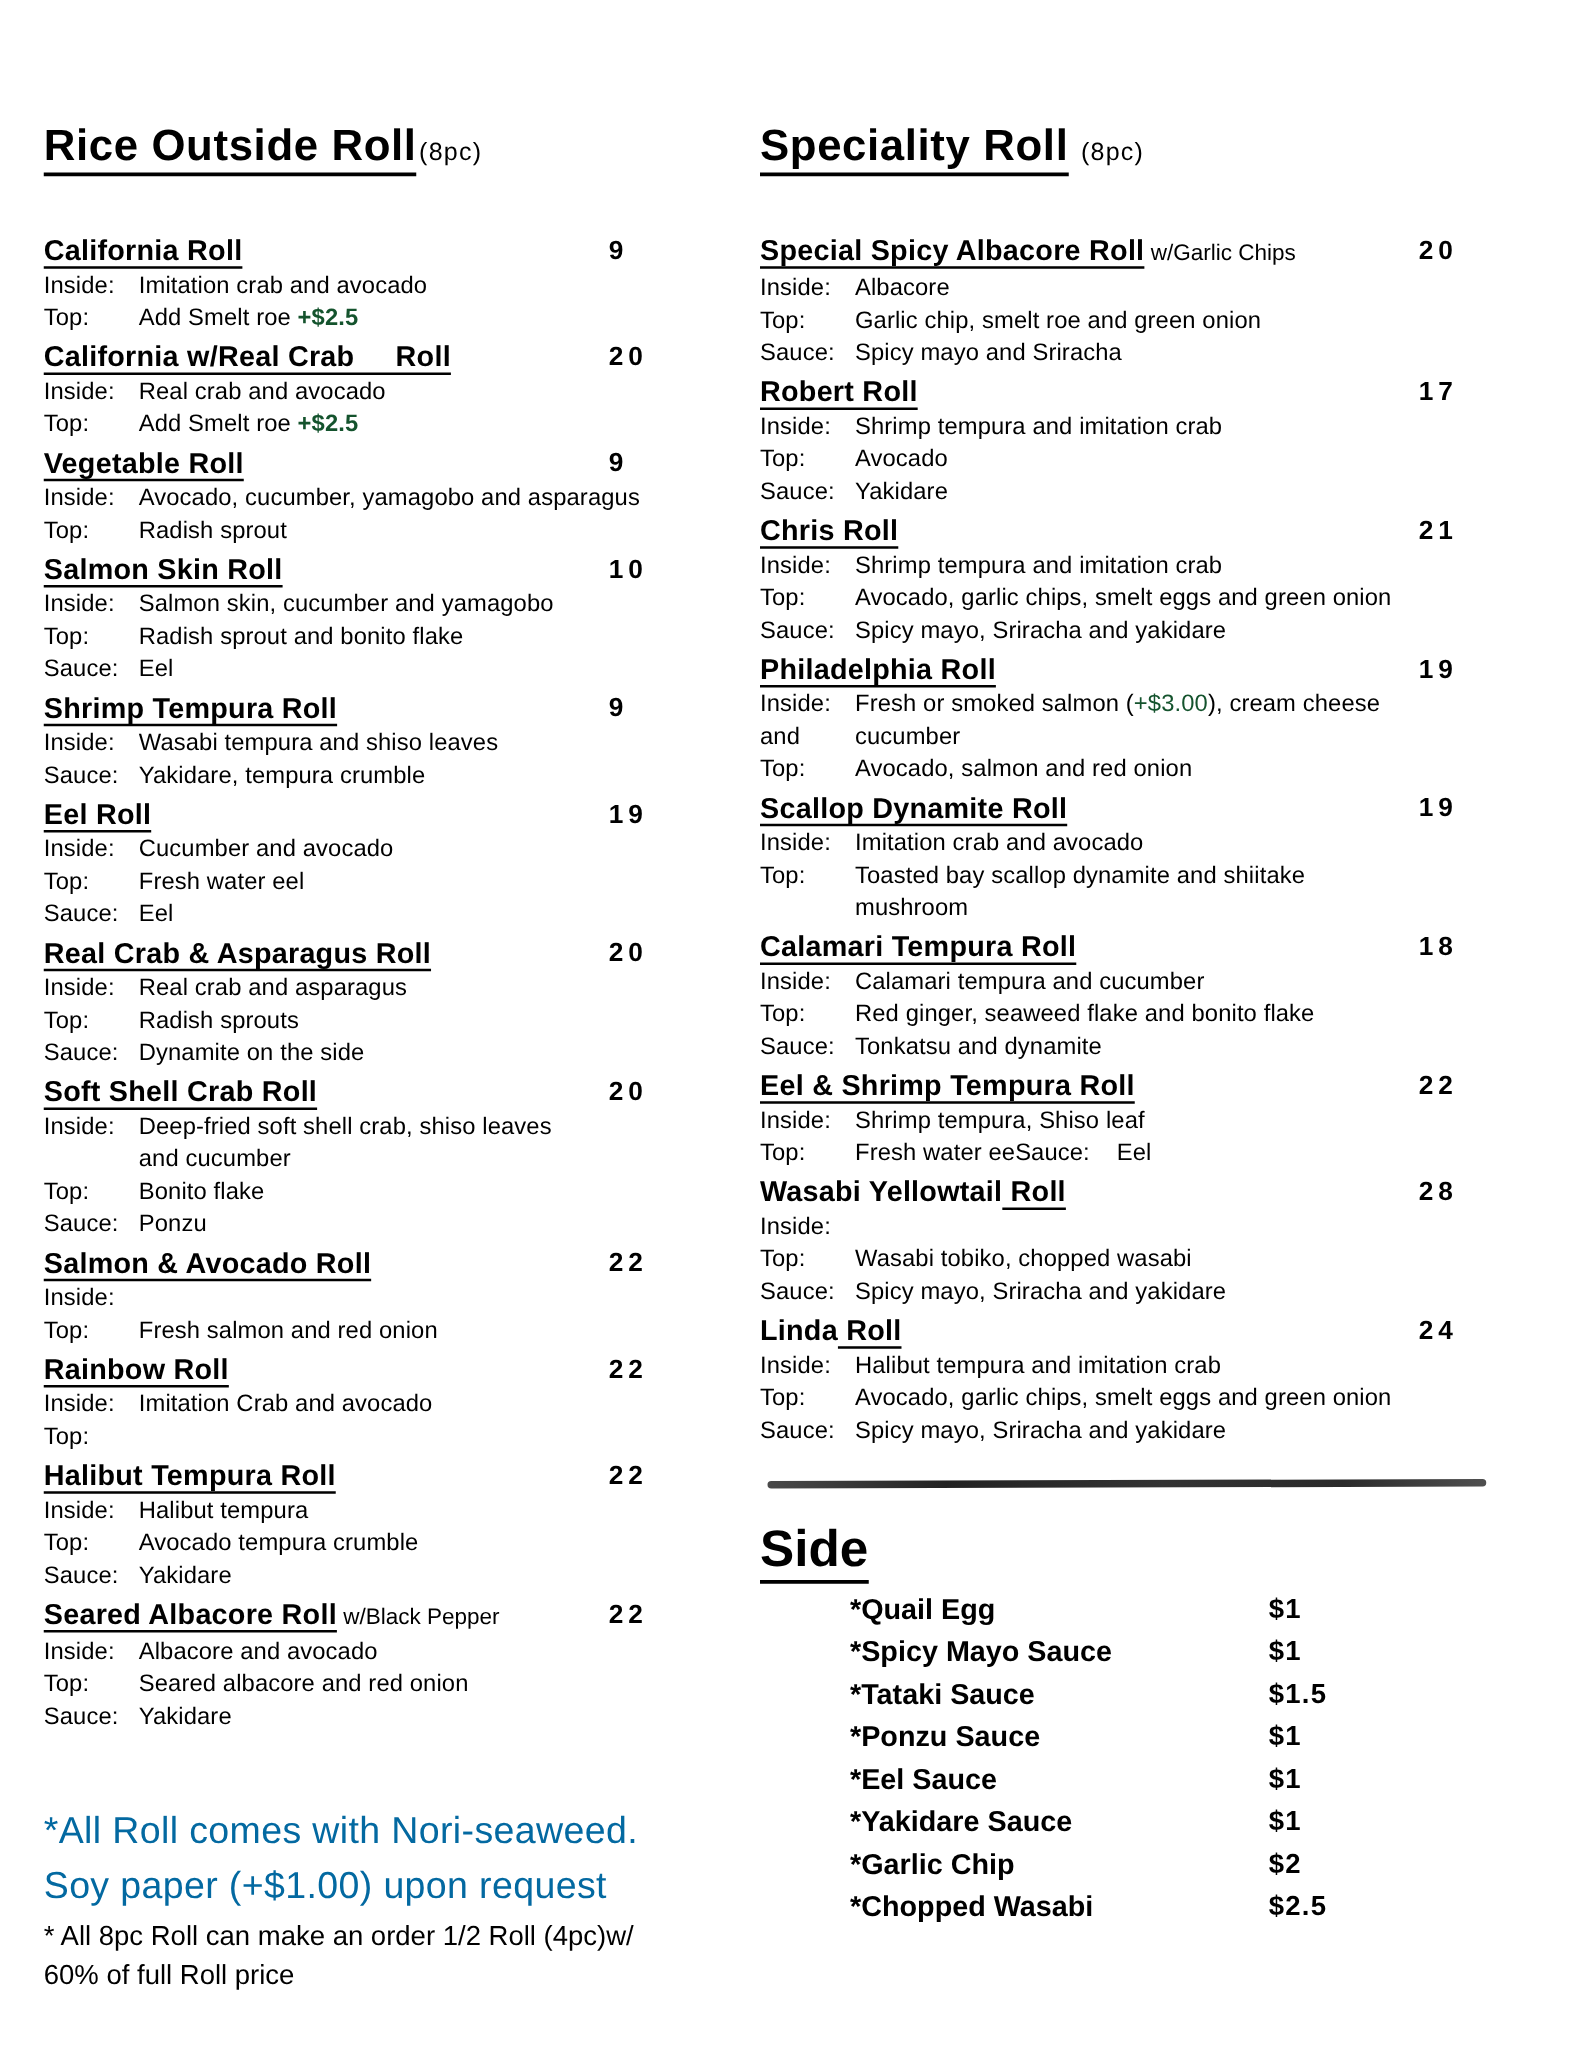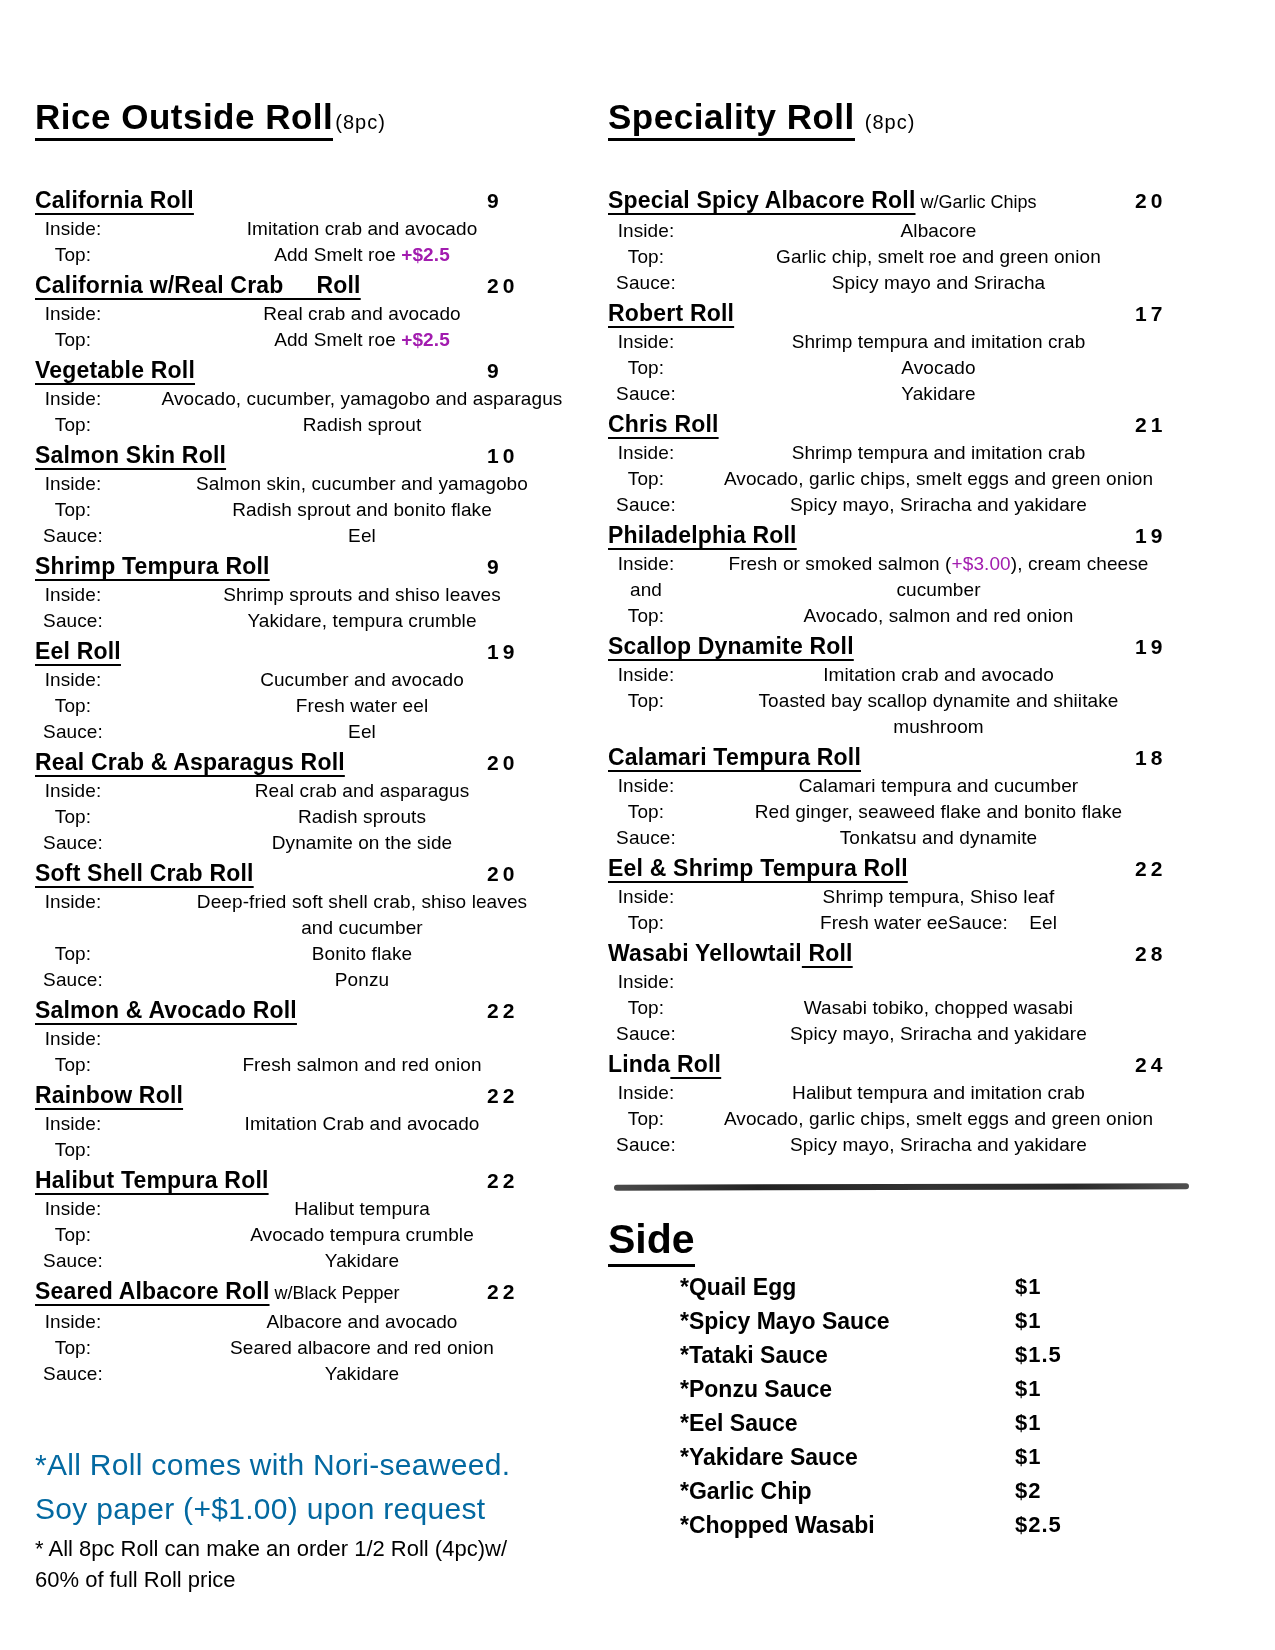--- a/index.html
+++ b/index.html
@@ -49,25 +49,24 @@
     position:absolute;top:0;
     font-size:21px;font-weight:bold;letter-spacing:4px;
   }
   .col.left .item-head .price{left:452px;}
   .col.right .item-head .price{left:527px;}
 
   .detail-row{
     display:flex;
     font-size:19px;line-height:26px;
     letter-spacing:0.1px;
-    text-align:center;
   }
   .detail-label{flex:0 0 76px;}
   .detail-value{flex:1;}
-  .red{color:#a21caf;}
+  .red{color:#14532d;}
   .red.b{font-weight:bold;}
 
   .footnote-red{
     margin-top:56px;
     color:#0369a1;
     font-size:30px;line-height:44px;letter-spacing:0.3px;
   }
   .footnote-black{
     margin-top:2px;
     font-size:22px;line-height:31px;
@@ -152,21 +151,21 @@
           </div>
           <div class="detail-row">
             <span class="detail-label">Sauce:</span>
             <span class="detail-value"><span>Eel</span></span>
           </div>
         </div>
         <div class="menu-item">
           <div class="item-head"><span class="name">Shrimp Tempura Roll</span><span class="price">9</span></div>
           <div class="detail-row">
             <span class="detail-label">Inside:</span>
-            <span class="detail-value"><span>Shrimp sprouts and shiso leaves</span></span>
+            <span class="detail-value"><span>Wasabi tempura and shiso leaves</span></span>
           </div>
           <div class="detail-row">
             <span class="detail-label">Sauce:</span>
             <span class="detail-value"><span>Yakidare, tempura crumble</span></span>
           </div>
         </div>
         <div class="menu-item">
           <div class="item-head"><span class="name">Eel Roll</span><span class="price">19</span></div>
           <div class="detail-row">
             <span class="detail-label">Inside:</span>

